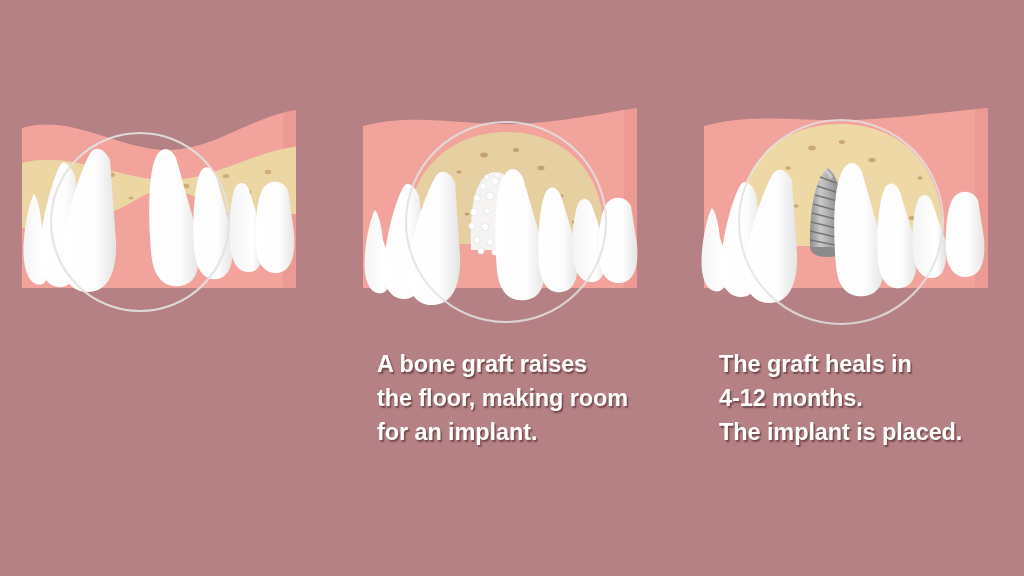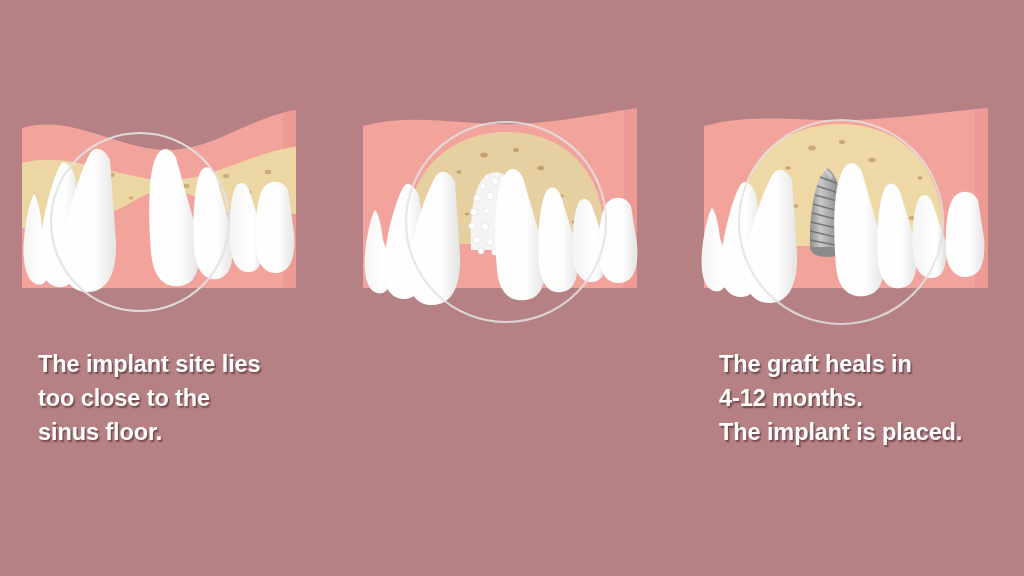--- a/index.html
+++ b/index.html
@@ -91,23 +91,20 @@
           <path d="M110 160 C 104 148, 96 146, 91 152 C 83 163, 66 214, 62 250 C 59 276, 70 292, 88 292 C 108 292, 117 272, 116 242 Z" fill="url(#tg1)"></path>
           <path d="M176 158 C 170 146, 162 147, 157 155 C 148 170, 148 216, 151 252 C 153 276, 163 288, 180 286 C 197 284, 202 266, 198 236 Z" fill="url(#tg1)"></path>
           <path d="M216 176 C 212 166, 205 165, 201 171 C 195 182, 192 218, 194 248 C 196 270, 204 281, 217 279 C 231 277, 235 260, 232 232 Z" fill="url(#tg1)"></path>
           <path d="M249 190 C 246 182, 240 181, 236 186 C 231 195, 228 222, 230 246 C 232 264, 239 273, 250 272 C 261 271, 265 257, 263 234 Z" fill="url(#tg1b)"></path>
           <path d="M288 190 C 283 180, 271 179, 264 187 C 257 196, 255 222, 256 246 C 257 264, 265 274, 277 273 C 291 272, 296 256, 294 232 Z" fill="url(#tg1)"></path>
         </g>
 
         <circle cx="140" cy="222" r="89" fill="none" stroke="#e2e2e2" stroke-width="2.2" opacity=".9"></circle>
       </svg>
     </div>
-    <div class="caption">The implant site lies
-too close to the
-sinus floor.</div>
   </div>
 
   <div class="panel" id="panel-2">
     <div class="art">
       <svg viewBox="0 0 341 330" xmlns="http://www.w3.org/2000/svg">
         <defs>
           <clipPath id="gumclip2">
             <path d="M22 126 C 74 112, 126 126, 176 124 C 222 122, 256 114, 296 108 L296 288 L22 288 Z"></path>
           </clipPath>
           <clipPath id="bonedome2">
@@ -184,20 +181,23 @@
           <path d="M114 182 C 108 170, 100 169, 95 176 C 87 188, 70 234, 67 268 C 64 292, 76 306, 93 305 C 112 304, 120 284, 119 256 Z" fill="url(#tg2)"></path>
           <path d="M182 178 C 176 166, 168 167, 163 176 C 153 192, 153 236, 156 270 C 158 292, 168 302, 185 300 C 202 298, 207 280, 203 250 Z" fill="url(#tg2)"></path>
           <path d="M220 196 C 216 186, 209 185, 205 192 C 199 203, 196 236, 198 264 C 200 284, 208 294, 221 292 C 235 290, 239 274, 236 248 Z" fill="url(#tg2)"></path>
           <path d="M251 206 C 248 198, 242 197, 238 202 C 233 211, 230 236, 232 258 C 234 274, 241 283, 252 282 C 263 281, 267 268, 265 246 Z" fill="url(#tg2b)"></path>
           <path d="M290 206 C 285 196, 273 195, 266 203 C 259 212, 257 236, 258 258 C 259 274, 267 284, 279 283 C 293 282, 298 267, 296 244 Z" fill="url(#tg2)"></path>
         </g>
 
         <circle cx="165" cy="222" r="100" fill="none" stroke="#e2e2e2" stroke-width="2.2" opacity=".85"></circle>
       </svg>
     </div>
+    <div class="caption">A bone graft raises
+the floor, making room
+for an implant.</div>
   </div>
 
   <div class="panel" id="panel-3">
     <div class="art">
       <svg viewBox="0 0 341 330" xmlns="http://www.w3.org/2000/svg">
         <defs>
           <clipPath id="gumclip3">
             <path d="M28 126 C 80 112, 130 122, 180 120 C 226 118, 268 112, 312 108 L312 288 L28 288 Z"></path>
           </clipPath>
           <linearGradient id="tg3" x1="0" y1="0" x2="1" y2="0">

